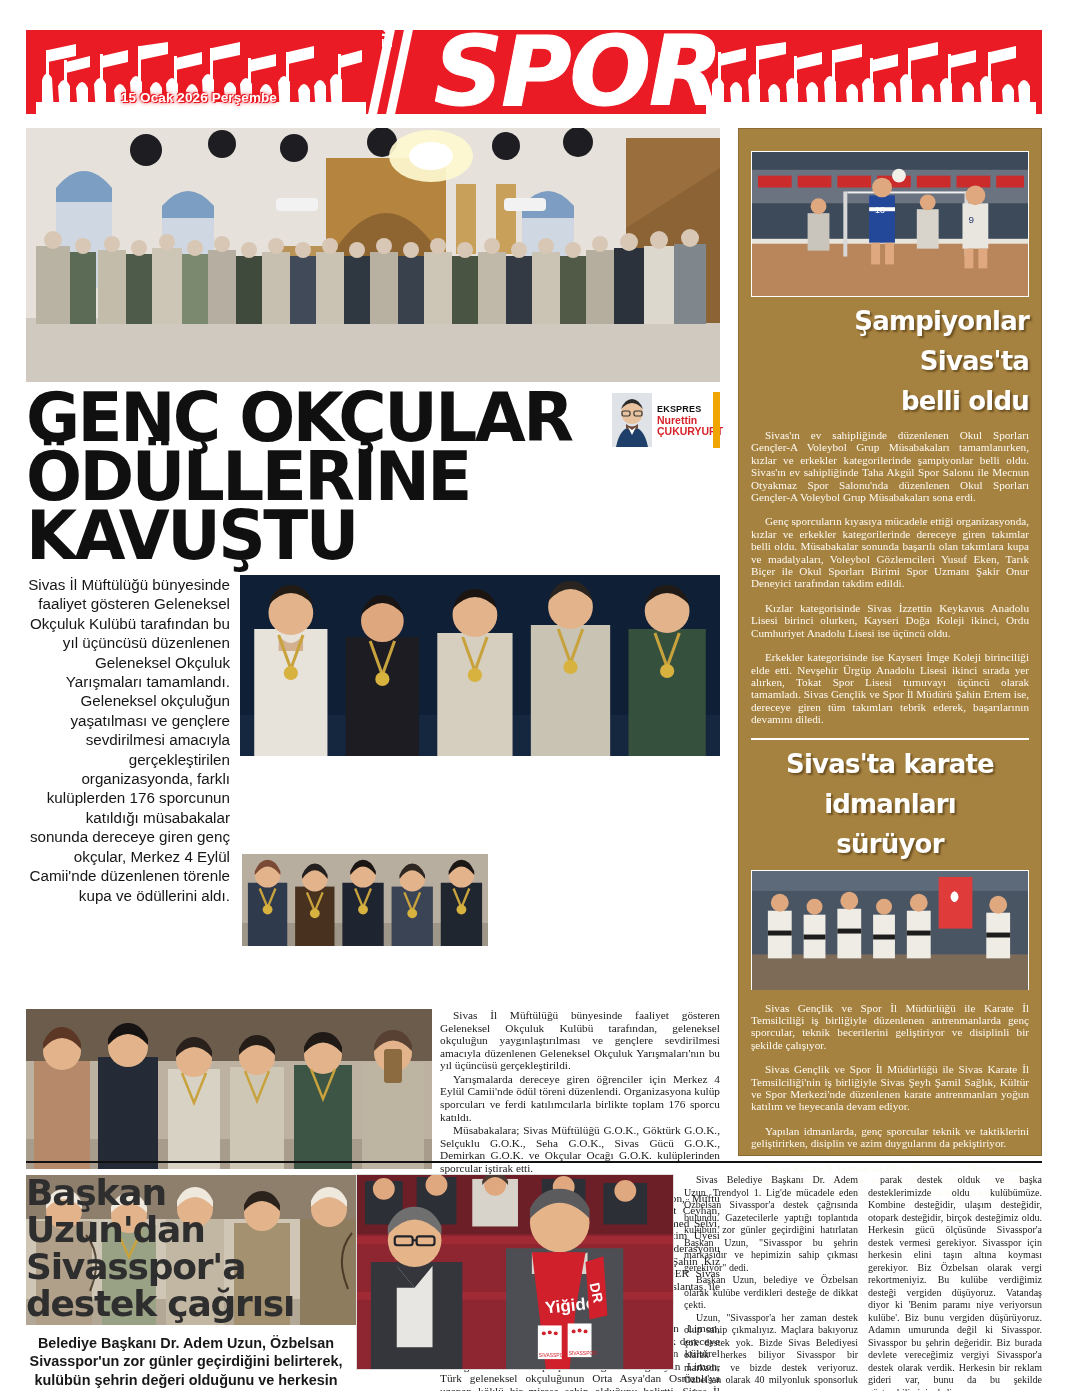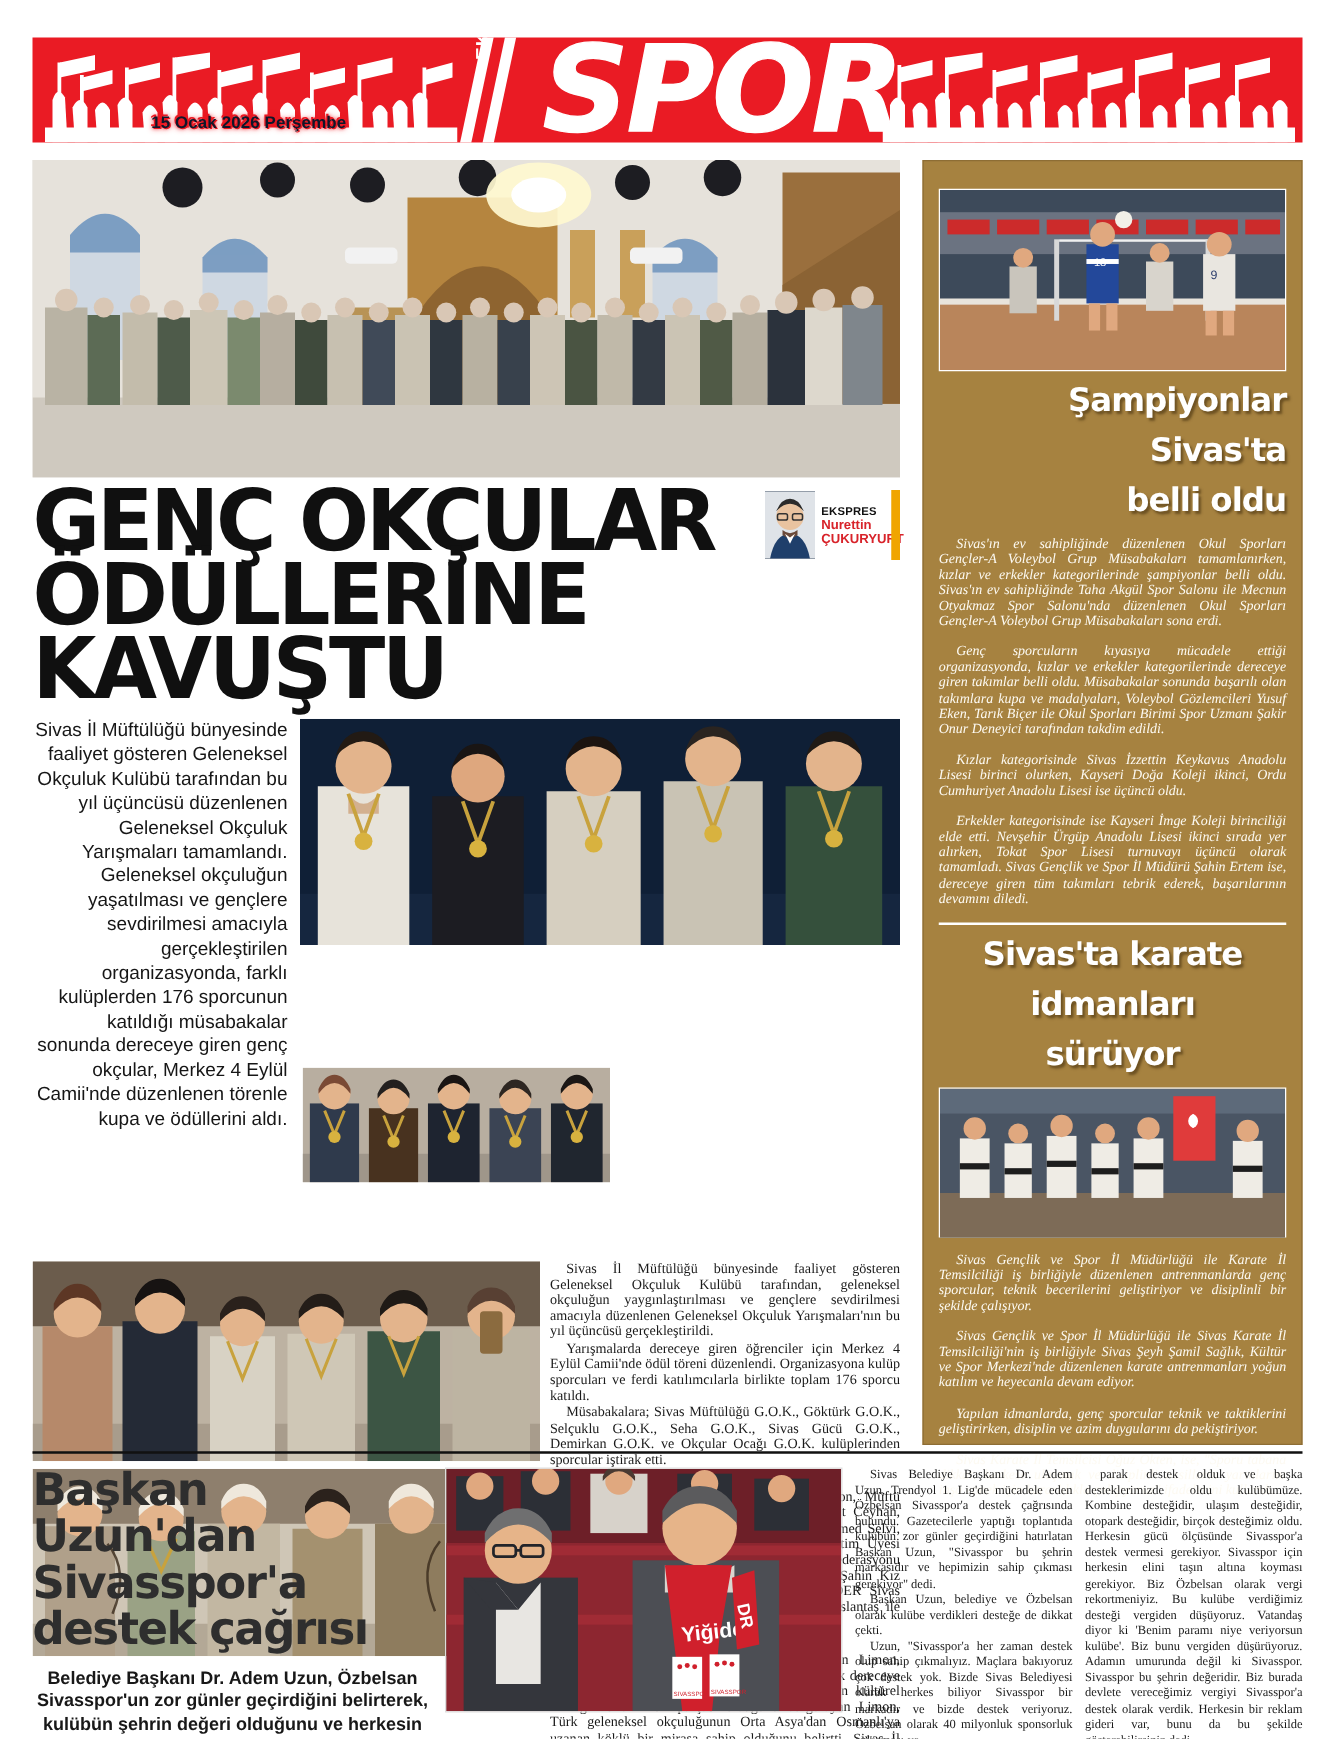--- a/index.html
+++ b/index.html
@@ -17,21 +17,21 @@
     width: 1016px; height: 84px;
     background: #ea1b24;
     overflow: hidden;
   }
   .crowd { position: absolute; bottom: 0; height: 74px; opacity: 1; }
   .crowd svg { display:block; height: 74px; }
   .crowd-left { left: 10px; }
   .crowd-right { right: 6px; }
   .mast-date {
     position: absolute; left: 95px; bottom: 9px;
-    color: #0f172a; font-size: 13.5px; font-weight: bold;
+    color: #ffffff; font-size: 13.5px; font-weight: bold;
     letter-spacing: .1px; z-index: 6;
     text-shadow: 0 0 3px #ea1b24, 0 0 5px #ea1b24, 1px 1px 0 #ea1b24, -1px -1px 0 #ea1b24;
   }
   .mast-slashes {
     position: absolute; left: 345px; top: 0; height: 84px; width: 92px; z-index: 4;
   }
   .mast-slashes i {
     position:absolute; top:-6px; height: 96px; width: 9px; background:#fff; transform: skewX(-12deg);
   }
   .mast-slashes i:nth-child(1){ left: 6px; }
@@ -119,21 +119,21 @@
     margin-top: 9px; color: #ffffff; font-weight: bold;
     font-family: "DejaVu Sans", sans-serif;
     font-size: 26px; line-height: 31px; text-align: right;
     letter-spacing: -0.8px;
     text-shadow: 2px 2px 2px rgba(60,40,10,.55);
   }
   .rc-head.center { text-align: center; }
   .rc-body p {
     font-family: "Liberation Serif", serif;
     color: #fdfaf2; font-size: 11.2px; line-height: 12.4px;
-    text-align: justify; text-indent: 14px; margin-top: 12px; font-style: italic;
+    text-align: justify; text-indent: 14px; margin-top: 12px;
   }
   .rc-body { margin-top: 7px; }
   .rc-rule { height: 2px; background: #ffffff; margin: 12px 0 8px 0; }
 
   
   .bottom-sep { position:absolute; left:26px; top:1161px; width:1016px; height:2px; background:#111; }
   .bottom { position: absolute; left: 26px; top: 1174px; width: 1016px; height: 200px; display:flex; }
   .bt-title-col { width: 330px; flex:0 0 330px; padding-right: 10px; }
   .bt-title {
     font-family: "DejaVu Sans", sans-serif;

